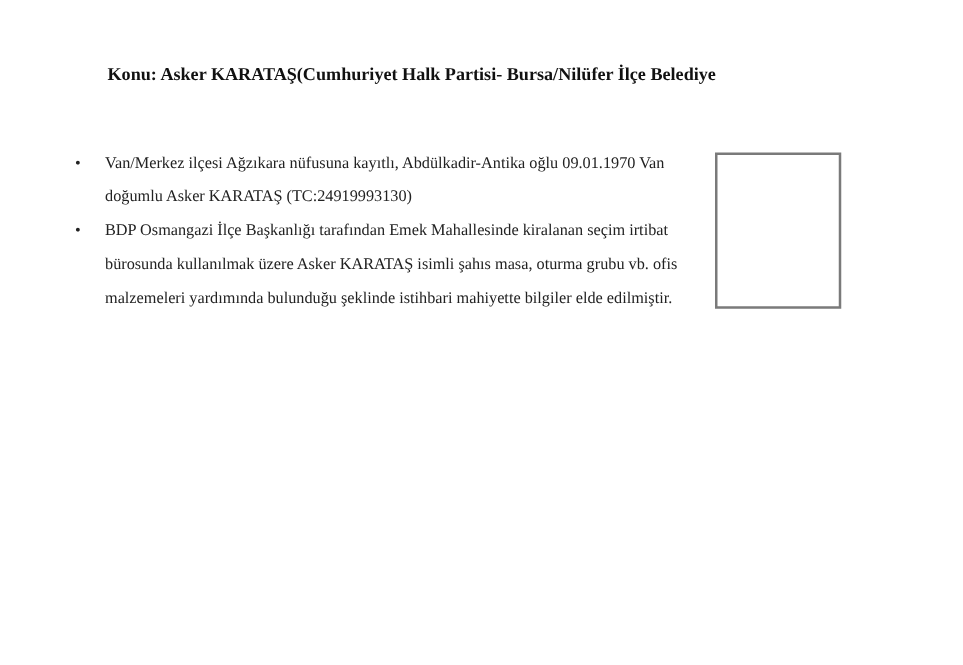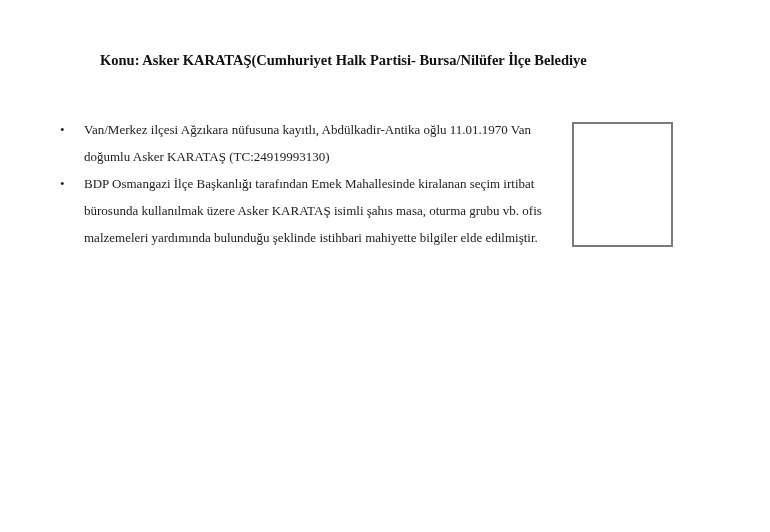--- a/index.html
+++ b/index.html
@@ -10,21 +10,21 @@
     body {
       width: 770px;
       height: 532px;
       position: relative;
       overflow: hidden;
       font-family: "Liberation Serif", "DejaVu Serif", serif;
       color: #1a1a1a;
     }
     .subject {
       position: absolute;
-      left: 52px;
+      left: 38px;
       top: 46px;
       width: 640px;
       font-weight: bold;
       font-size: 14.5px;
       line-height: 29px;
       color: #111;
     }
     .subject .indent {
       display: inline-block;
       width: 48px;
@@ -66,21 +66,21 @@
 </head>
 <body>
 
 <div class="subject">
   <span class="indent"></span><span>Konu: Asker KARATAŞ(Cumhuriyet Halk Partisi- Bursa/Nilüfer İlçe Belediye</span><br>
 </div>
 
 <ul class="bullets">
   <li class="bullet-1">
     <span class="bullet">•</span>
-    <span>Van/Merkez ilçesi Ağzıkara nüfusuna kayıtlı, Abdülkadir-Antika oğlu 11.01.1970 Van doğumlu Asker KARATAŞ (TC:24919993130)</span>
+    <span>Van/Merkez ilçesi Ağzıkara nüfusuna kayıtlı, Abdülkadir-Antika oğlu 09.01.1970 Van doğumlu Asker KARATAŞ (TC:24919993130)</span>
   </li>
   <li class="bullet-2">
     <span class="bullet">•</span>
     <span>BDP Osmangazi İlçe Başkanlığı tarafından Emek Mahallesinde kiralanan seçim irtibat bürosunda kullanılmak üzere Asker KARATAŞ isimli şahıs masa, oturma grubu vb. ofis malzemeleri yardımında bulunduğu şeklinde istihbari mahiyette bilgiler elde edilmiştir.</span>
   </li>
 </ul>
 
 <div class="photo-box"></div>
 
 </body></html>

